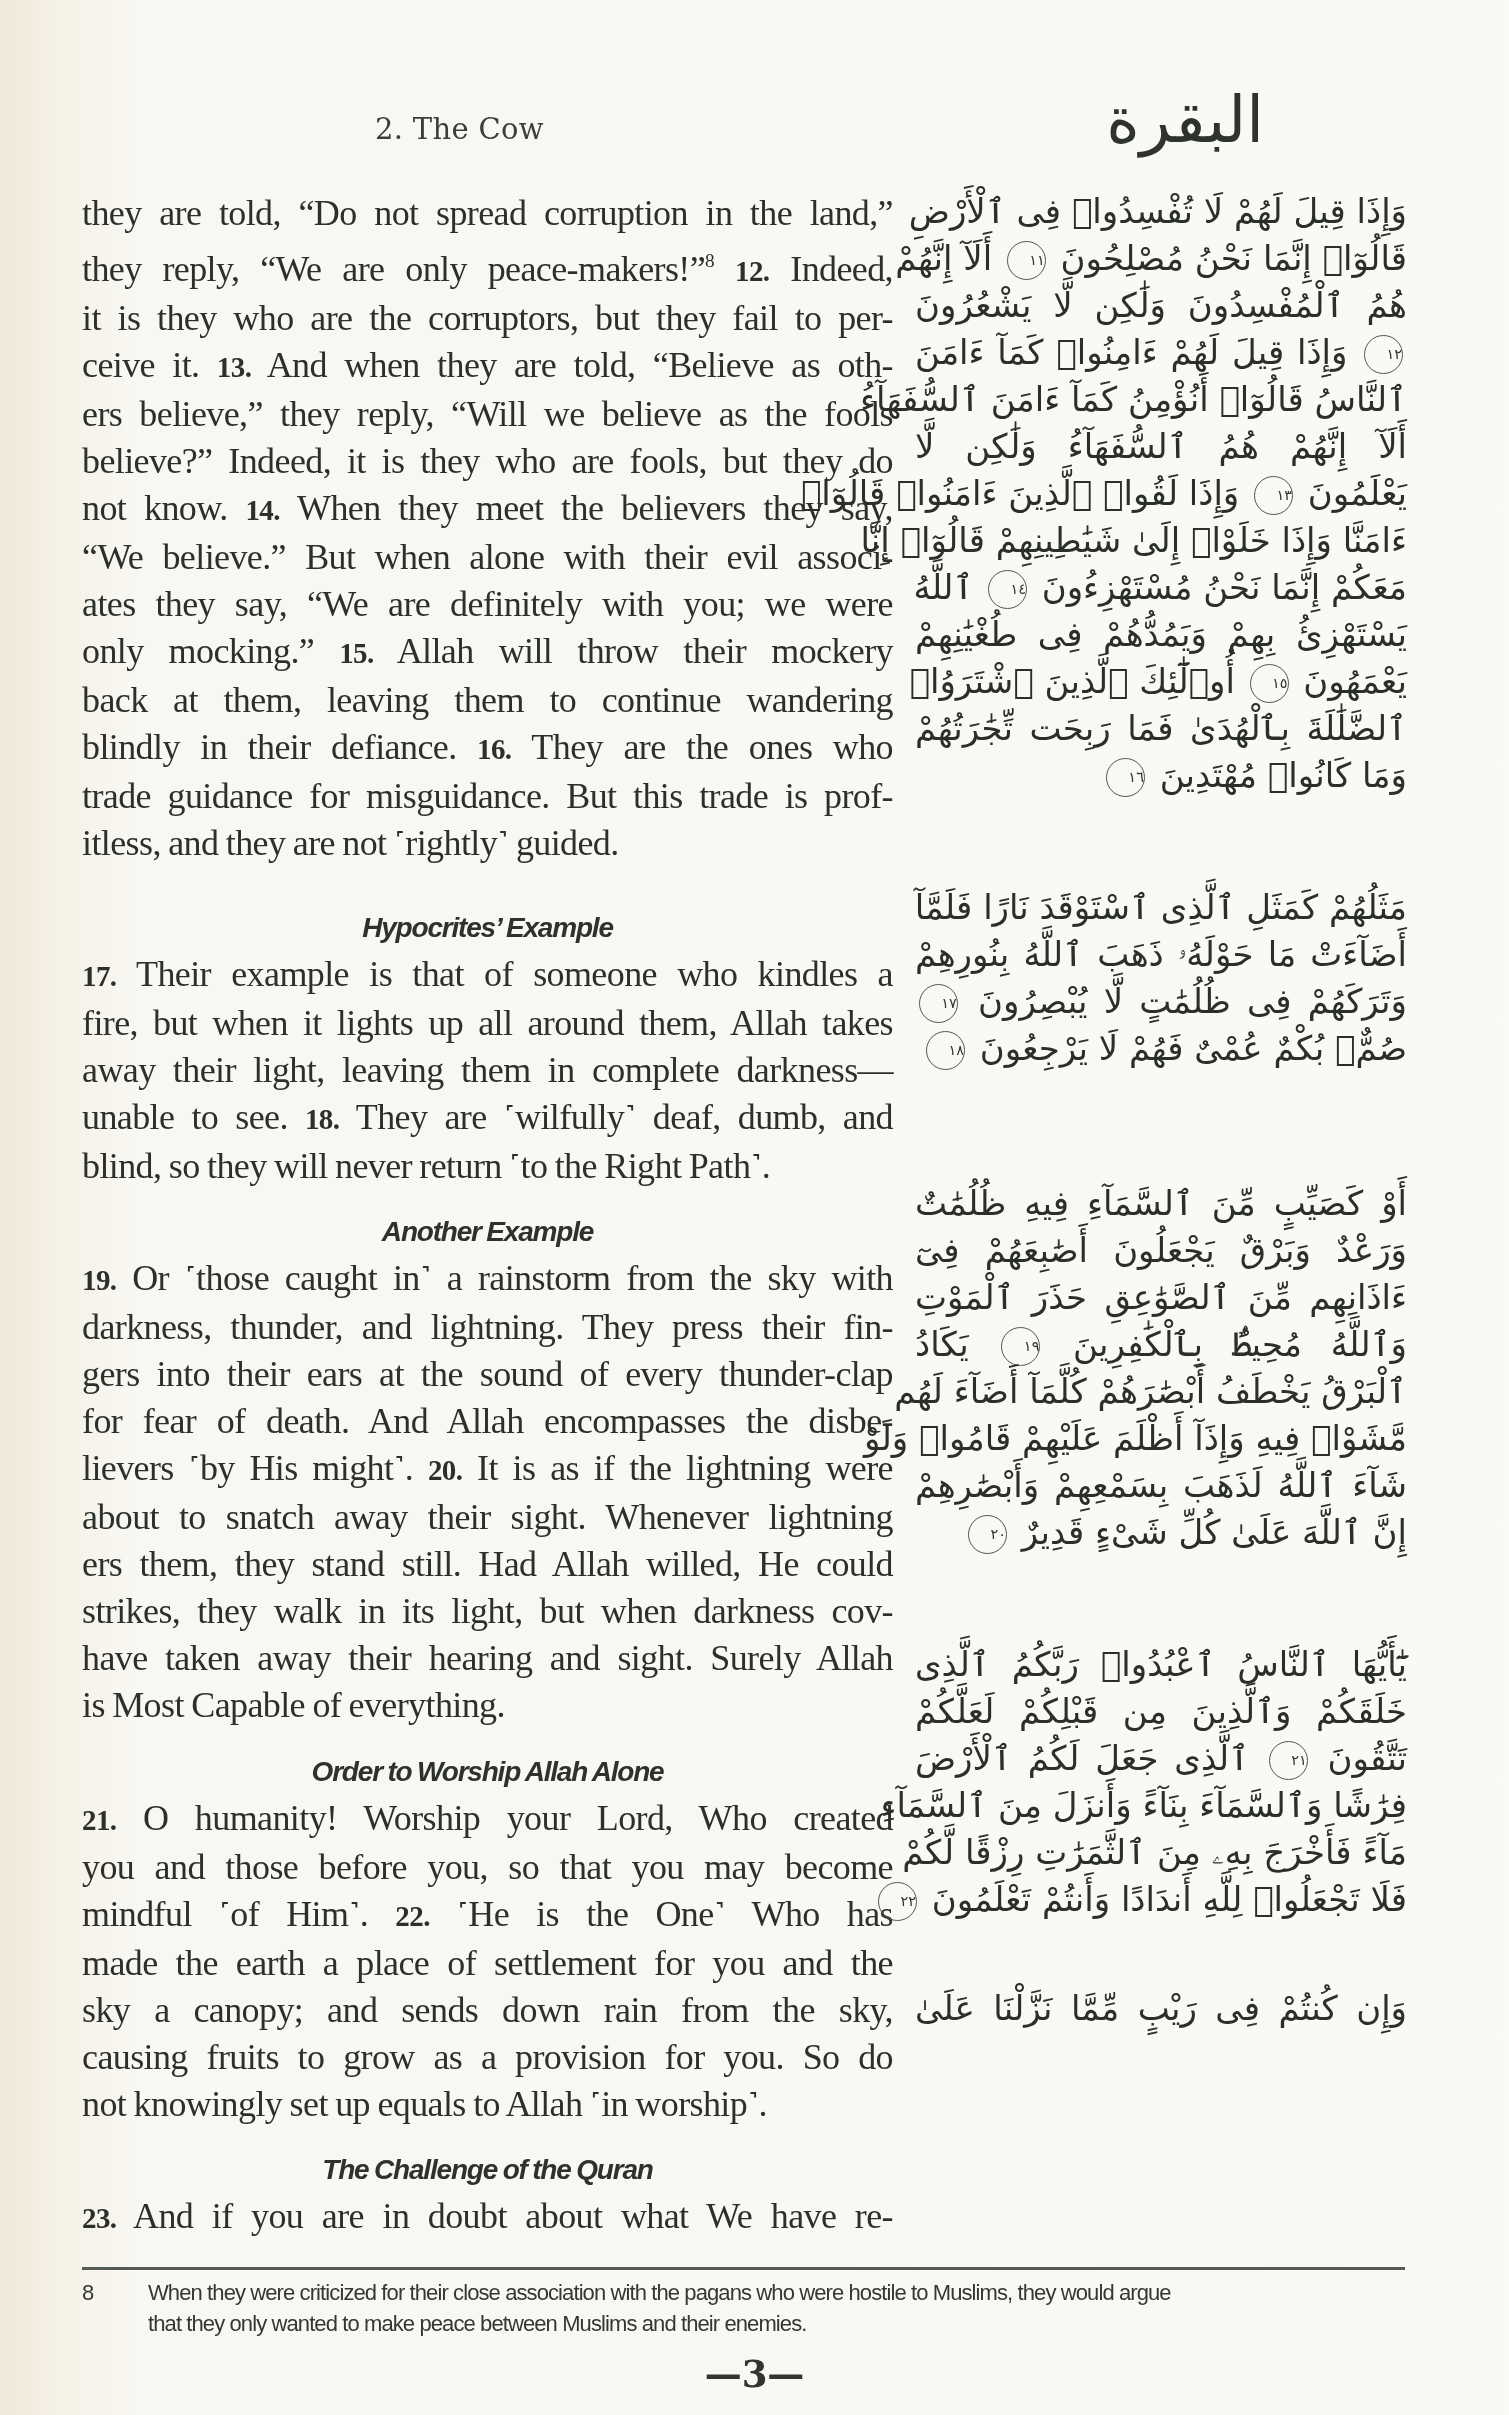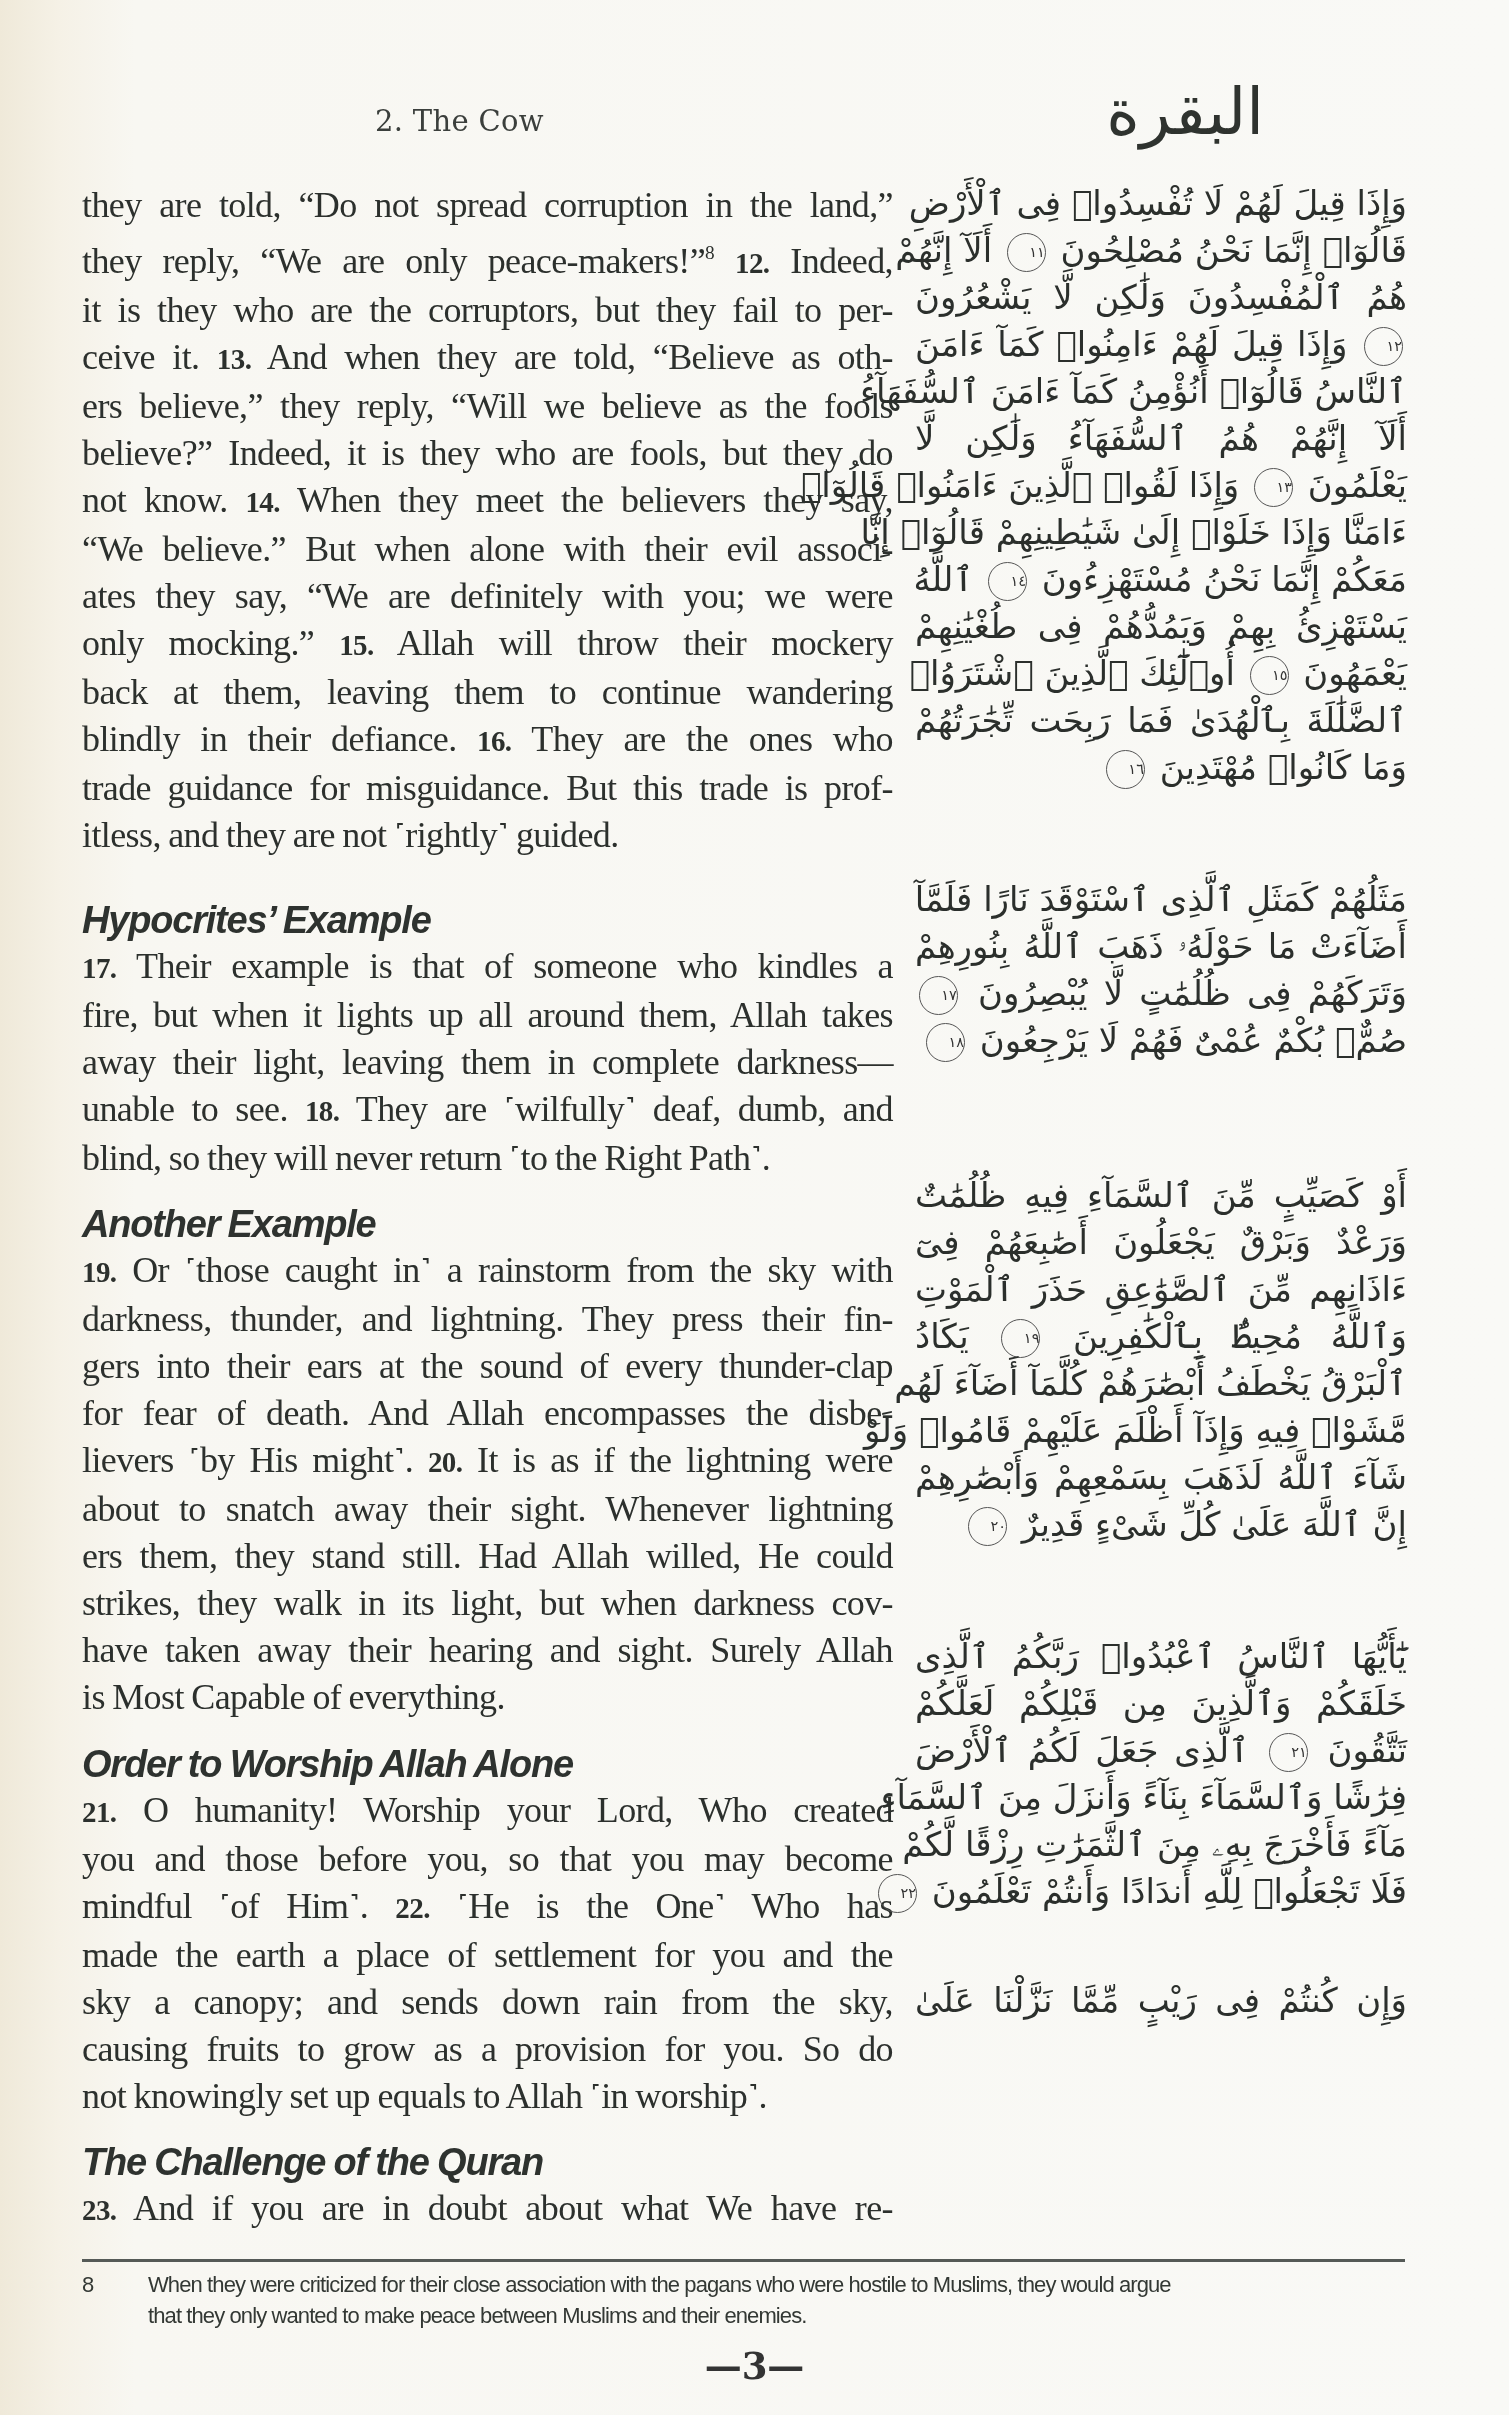--- a/index.html
+++ b/index.html
@@ -1,42 +1,42 @@
 <!DOCTYPE html>
 <html><head>
 <meta charset="utf-8">
 <style>
   html, body { margin: 0; padding: 0; }
   body {
     width: 1509px; height: 2416px; overflow: hidden; position: relative;
     background: linear-gradient(to right, #efe9d9 0px, #f5f1e6 58px, #f8f7f2 135px, #f9f9f6 100%);
     color: #2b2f2c;
   }
-  .page { position: absolute; left: 0; top: 0; width: 1509px; height: 2348px; }
+  .page { position: absolute; left: 0; top: 8px; width: 1509px; height: 2348px; }
   .ghost { position: absolute; color: rgba(120,130,125,0.18); font-family: "Liberation Serif", serif; pointer-events: none; }
   .header-en {
     position: absolute; left: 375px; top: 104px;
     font-family: "DejaVu Serif", serif; font-size: 29px; color: #3b3f3c; letter-spacing: 0.3px;
   }
   .header-ar {
     position: absolute; left: 1110px; top: 75px; width: 154px; text-align: center;
     font-family: "DejaVu Sans", sans-serif; font-size: 64px; color: #2f332f; direction: rtl;
   }
   .en-col {
     position: absolute; left: 82px; top: 182px; width: 811px;
     font-family: "Liberation Serif", serif; font-size: 36px; line-height: 47px;
     color: #2c302d; text-align: justify; letter-spacing: -0.6px; word-spacing: -1px;
   }
   .en-col .line { display: block; white-space: nowrap; text-align: justify; text-align-last: justify; }
   .en-col .line.last { text-align-last: left; }
   .vn { font-weight: bold; font-size: 29px; }
   .sup { font-size: 19.3px; vertical-align: 13.5px; }
   .section-heading {
-    display: block; font-family: "Liberation Sans", sans-serif;
-    font-style: italic; font-weight: bold; font-size: 38px; letter-spacing: -1.2px;
+    display: block; text-align: center; font-family: "Liberation Sans", sans-serif;
+    font-style: italic; font-weight: bold; font-size: 28px; letter-spacing: -1.2px;
     color: #2e322f; line-height: 46px;
   }
   .gap { display: block; height: 46px; }
   .gap-sm { display: block; height: 19.3px; }
   .ar-col {
     position: absolute; left: 915px; top: 180px; width: 492px;
     font-family: "DejaVu Sans", sans-serif; font-size: 34px; line-height: 47px;
     color: #2b2f2c; direction: rtl; text-align: justify;
   }
   .ar-col .aline { display: block; white-space: nowrap; text-align: justify; text-align-last: justify; }

